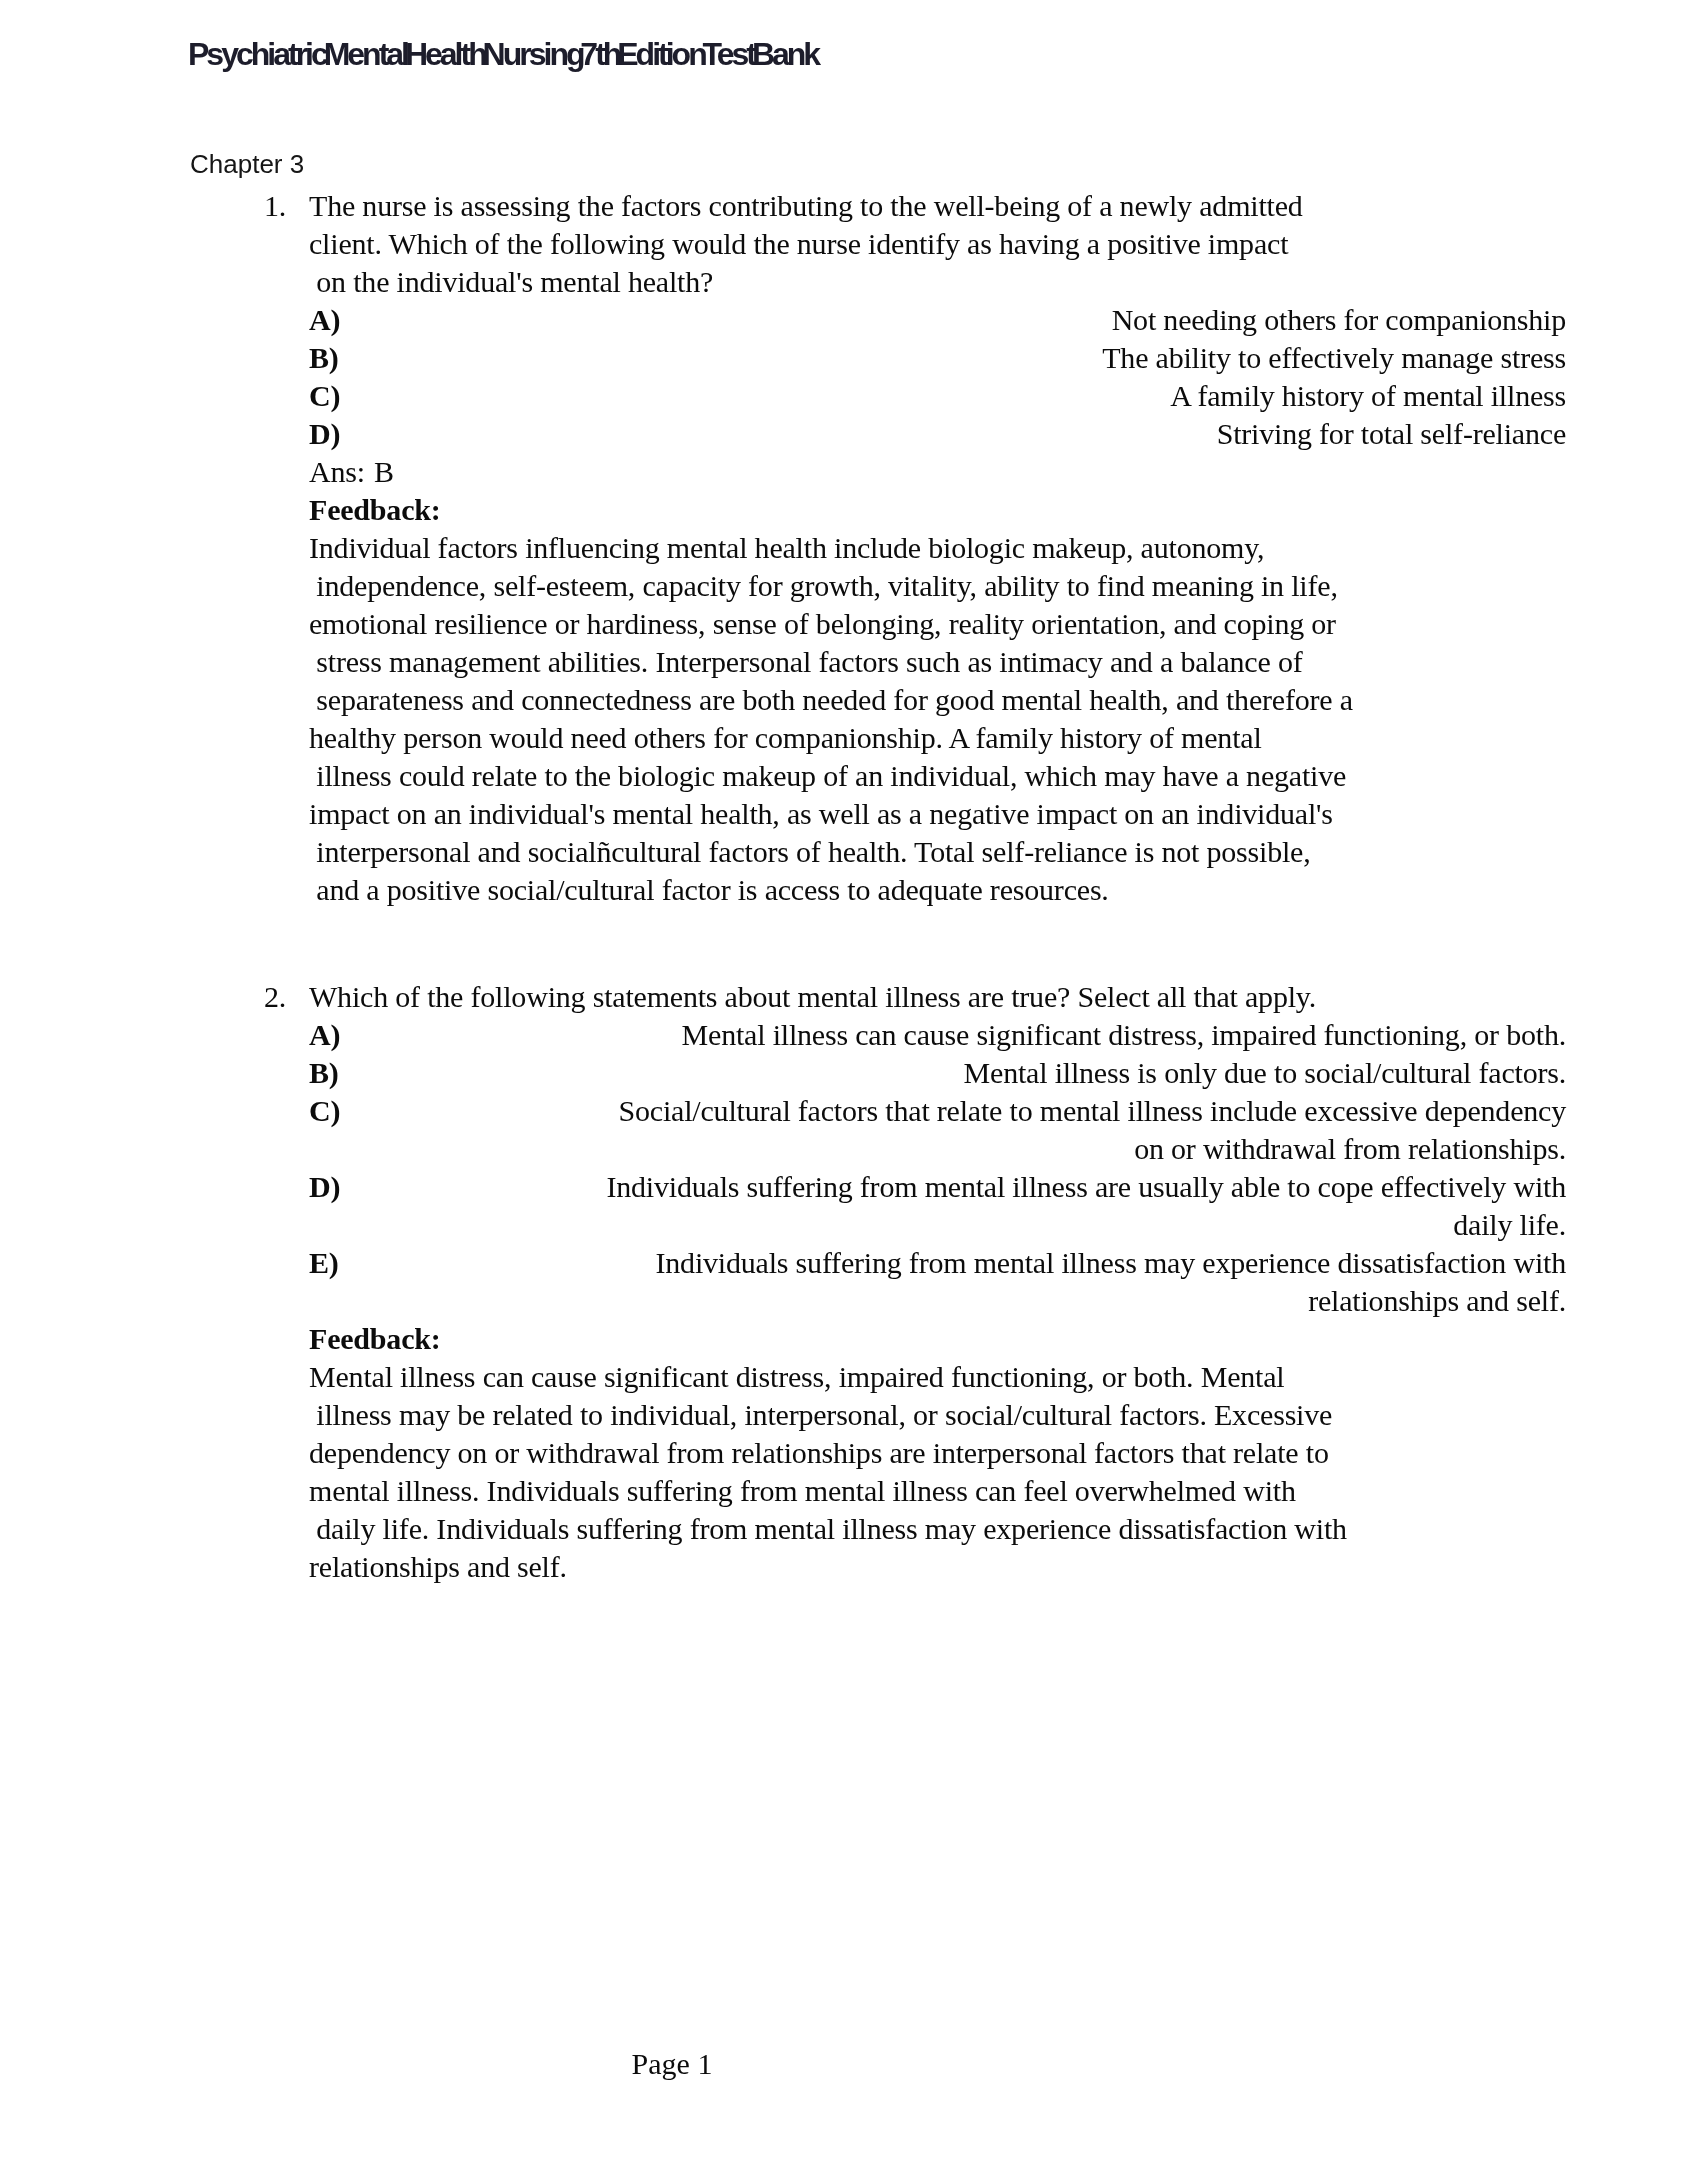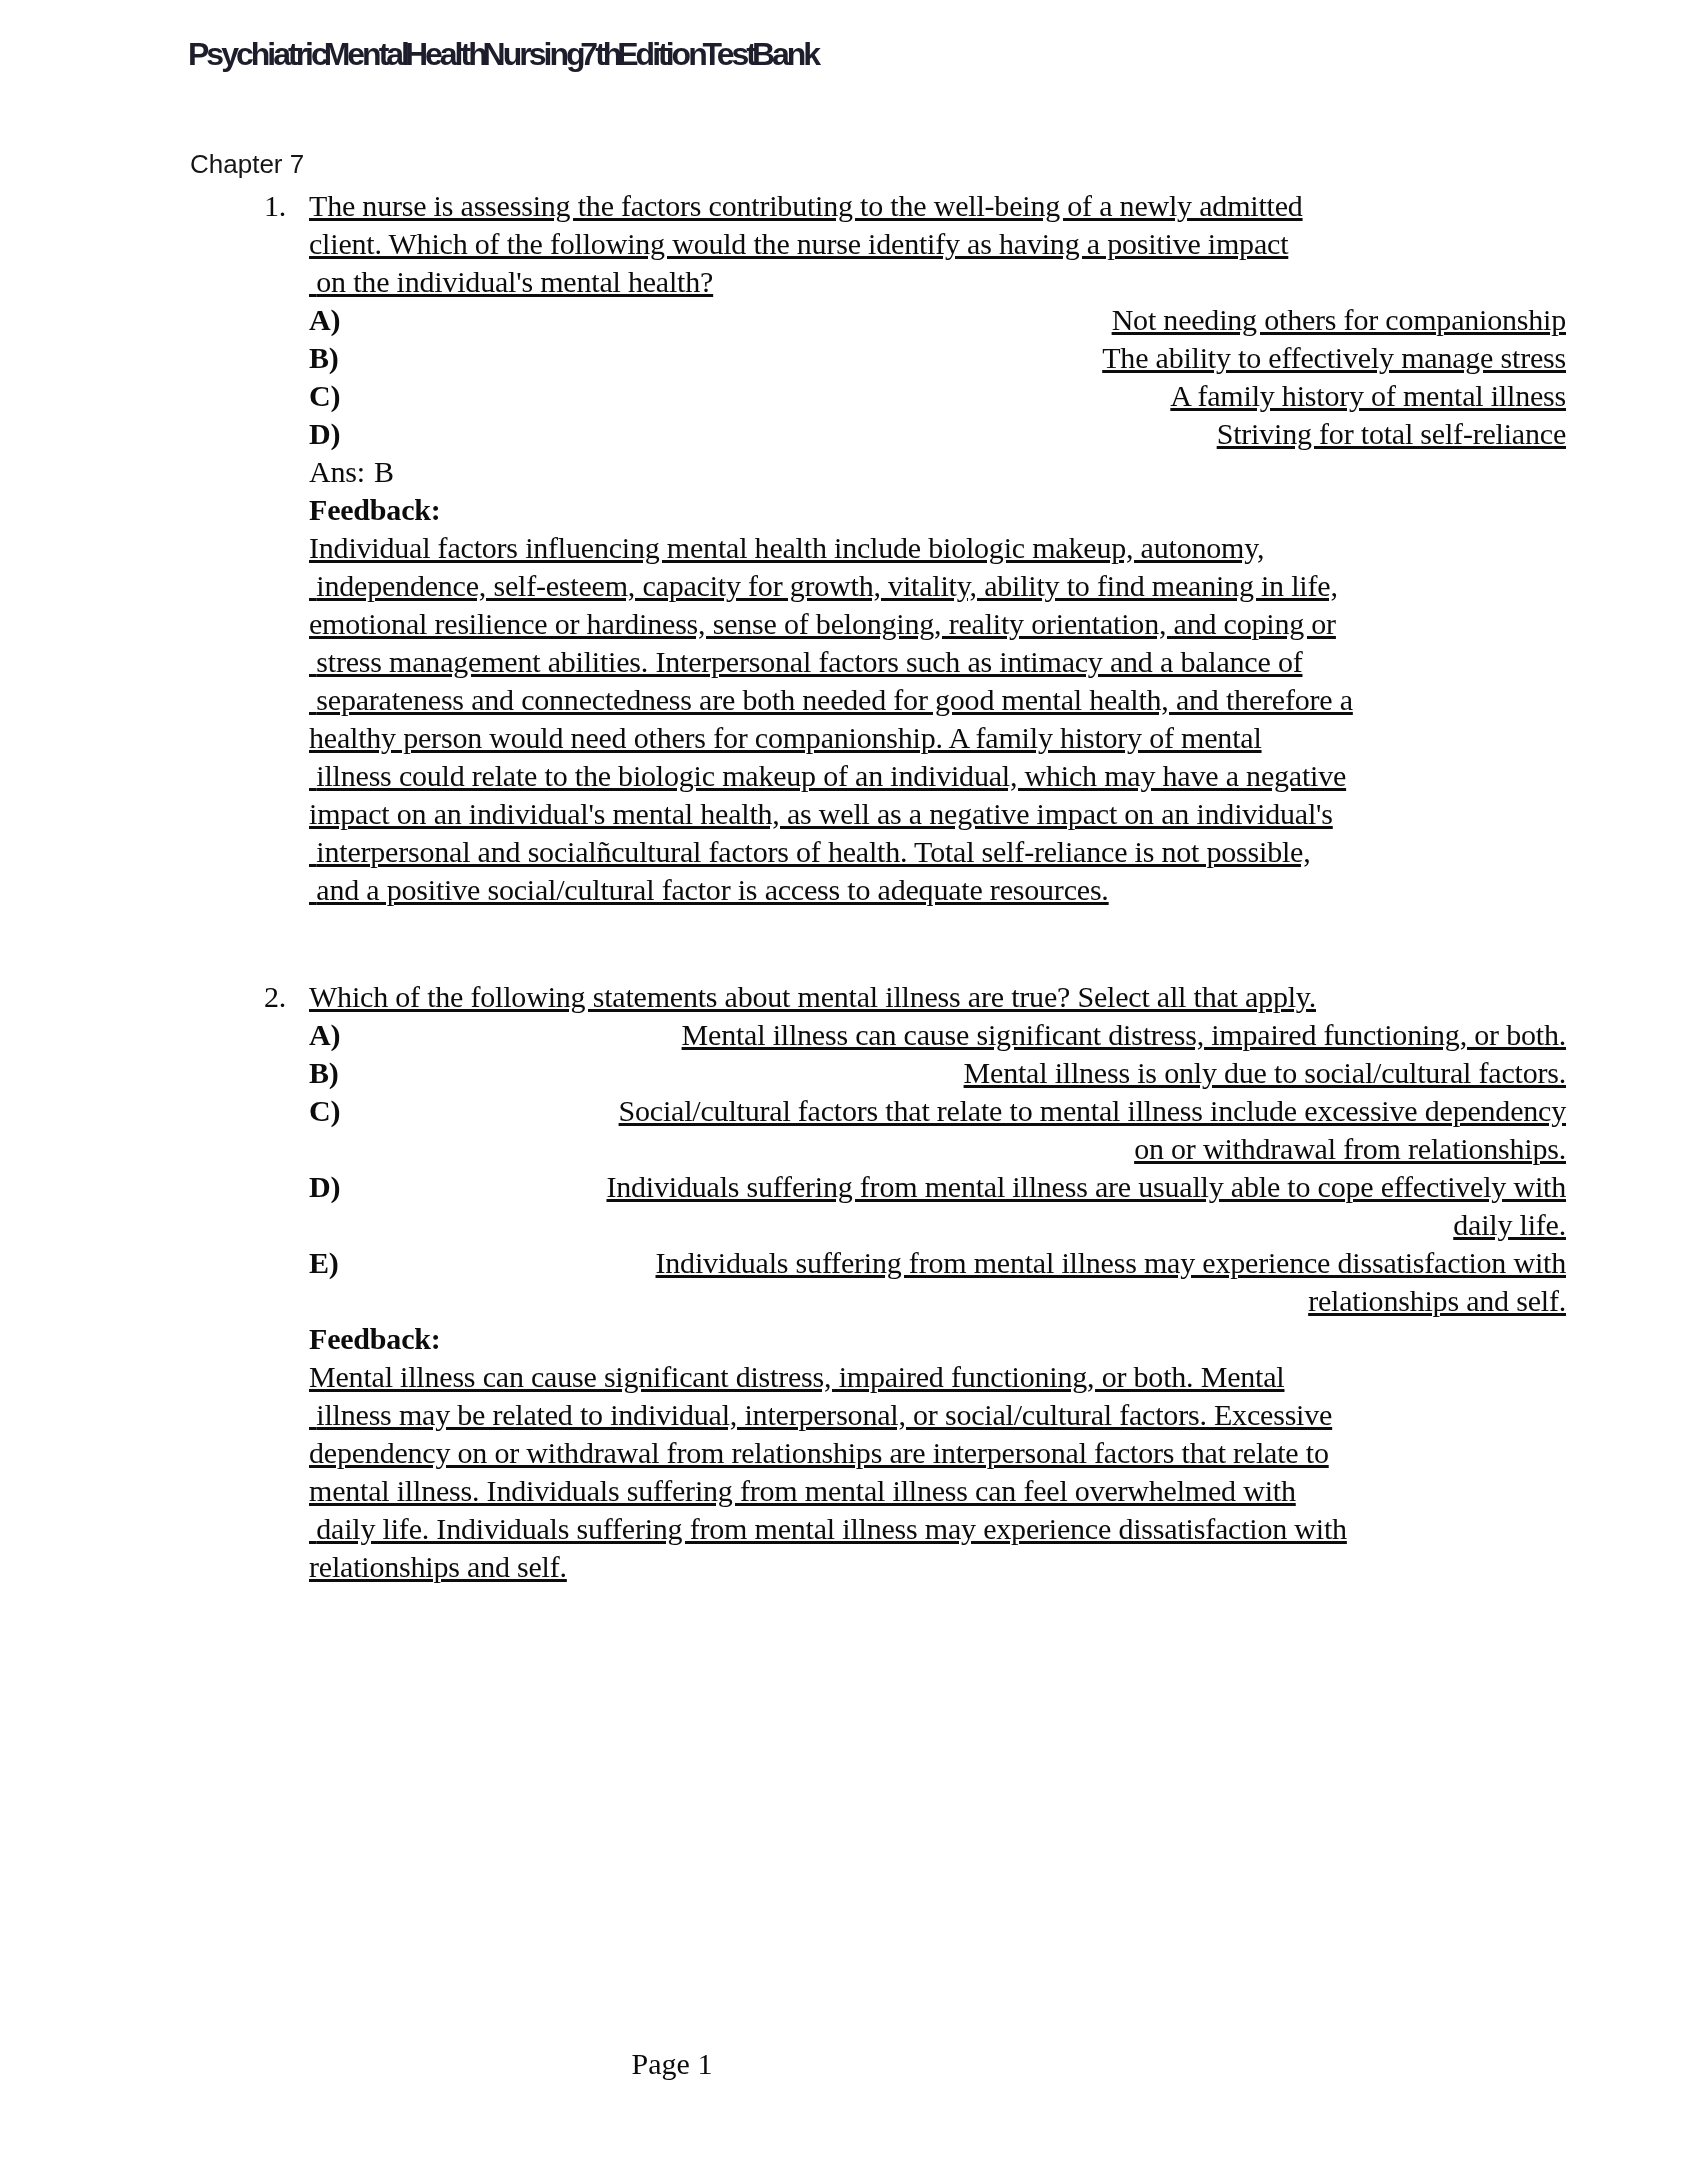--- a/index.html
+++ b/index.html
@@ -45,21 +45,21 @@
     letter-spacing: -0.2px;
   }
   .question { position: relative; }
   .q2 { margin-top: 69px; }
   .q-head { position: relative; }
   .q-num {
     position: absolute;
     left: -45px;
     top: 0;
   }
-  .pre { white-space: pre-wrap; text-decoration: underline; }
+  .pre { white-space: pre-wrap; }
   .opt { position: relative; }
   .opt-letter {
     position: absolute;
     left: 0;
     top: 0;
     font-weight: bold;
   }
   .opt-text { margin-left: 77px; text-align: right; }
   .ans-row { white-space: nowrap; }
   .ans-label { display: inline; }
@@ -76,21 +76,21 @@
     color: #0c0c0c;
   }
 </style>
 </head>
 <body>
 
 <div class="page">
 
   <h1 class="doc-title">Psychiatric Mental Health Nursing 7th Edition Test Bank</h1>
 
-  <div class="chapter">Chapter 7</div>
+  <div class="chapter">Chapter 3</div>
 
   <div class="content">
 
     <section class="question q1">
       <div class="q-head">
         <span class="q-num">1.</span>
         <div class="pre">The nurse is assessing the factors contributing to the well-being of a newly admitted
 client. Which of the following would the nurse identify as having a positive impact
  on the individual's mental health?</div>
       </div>

